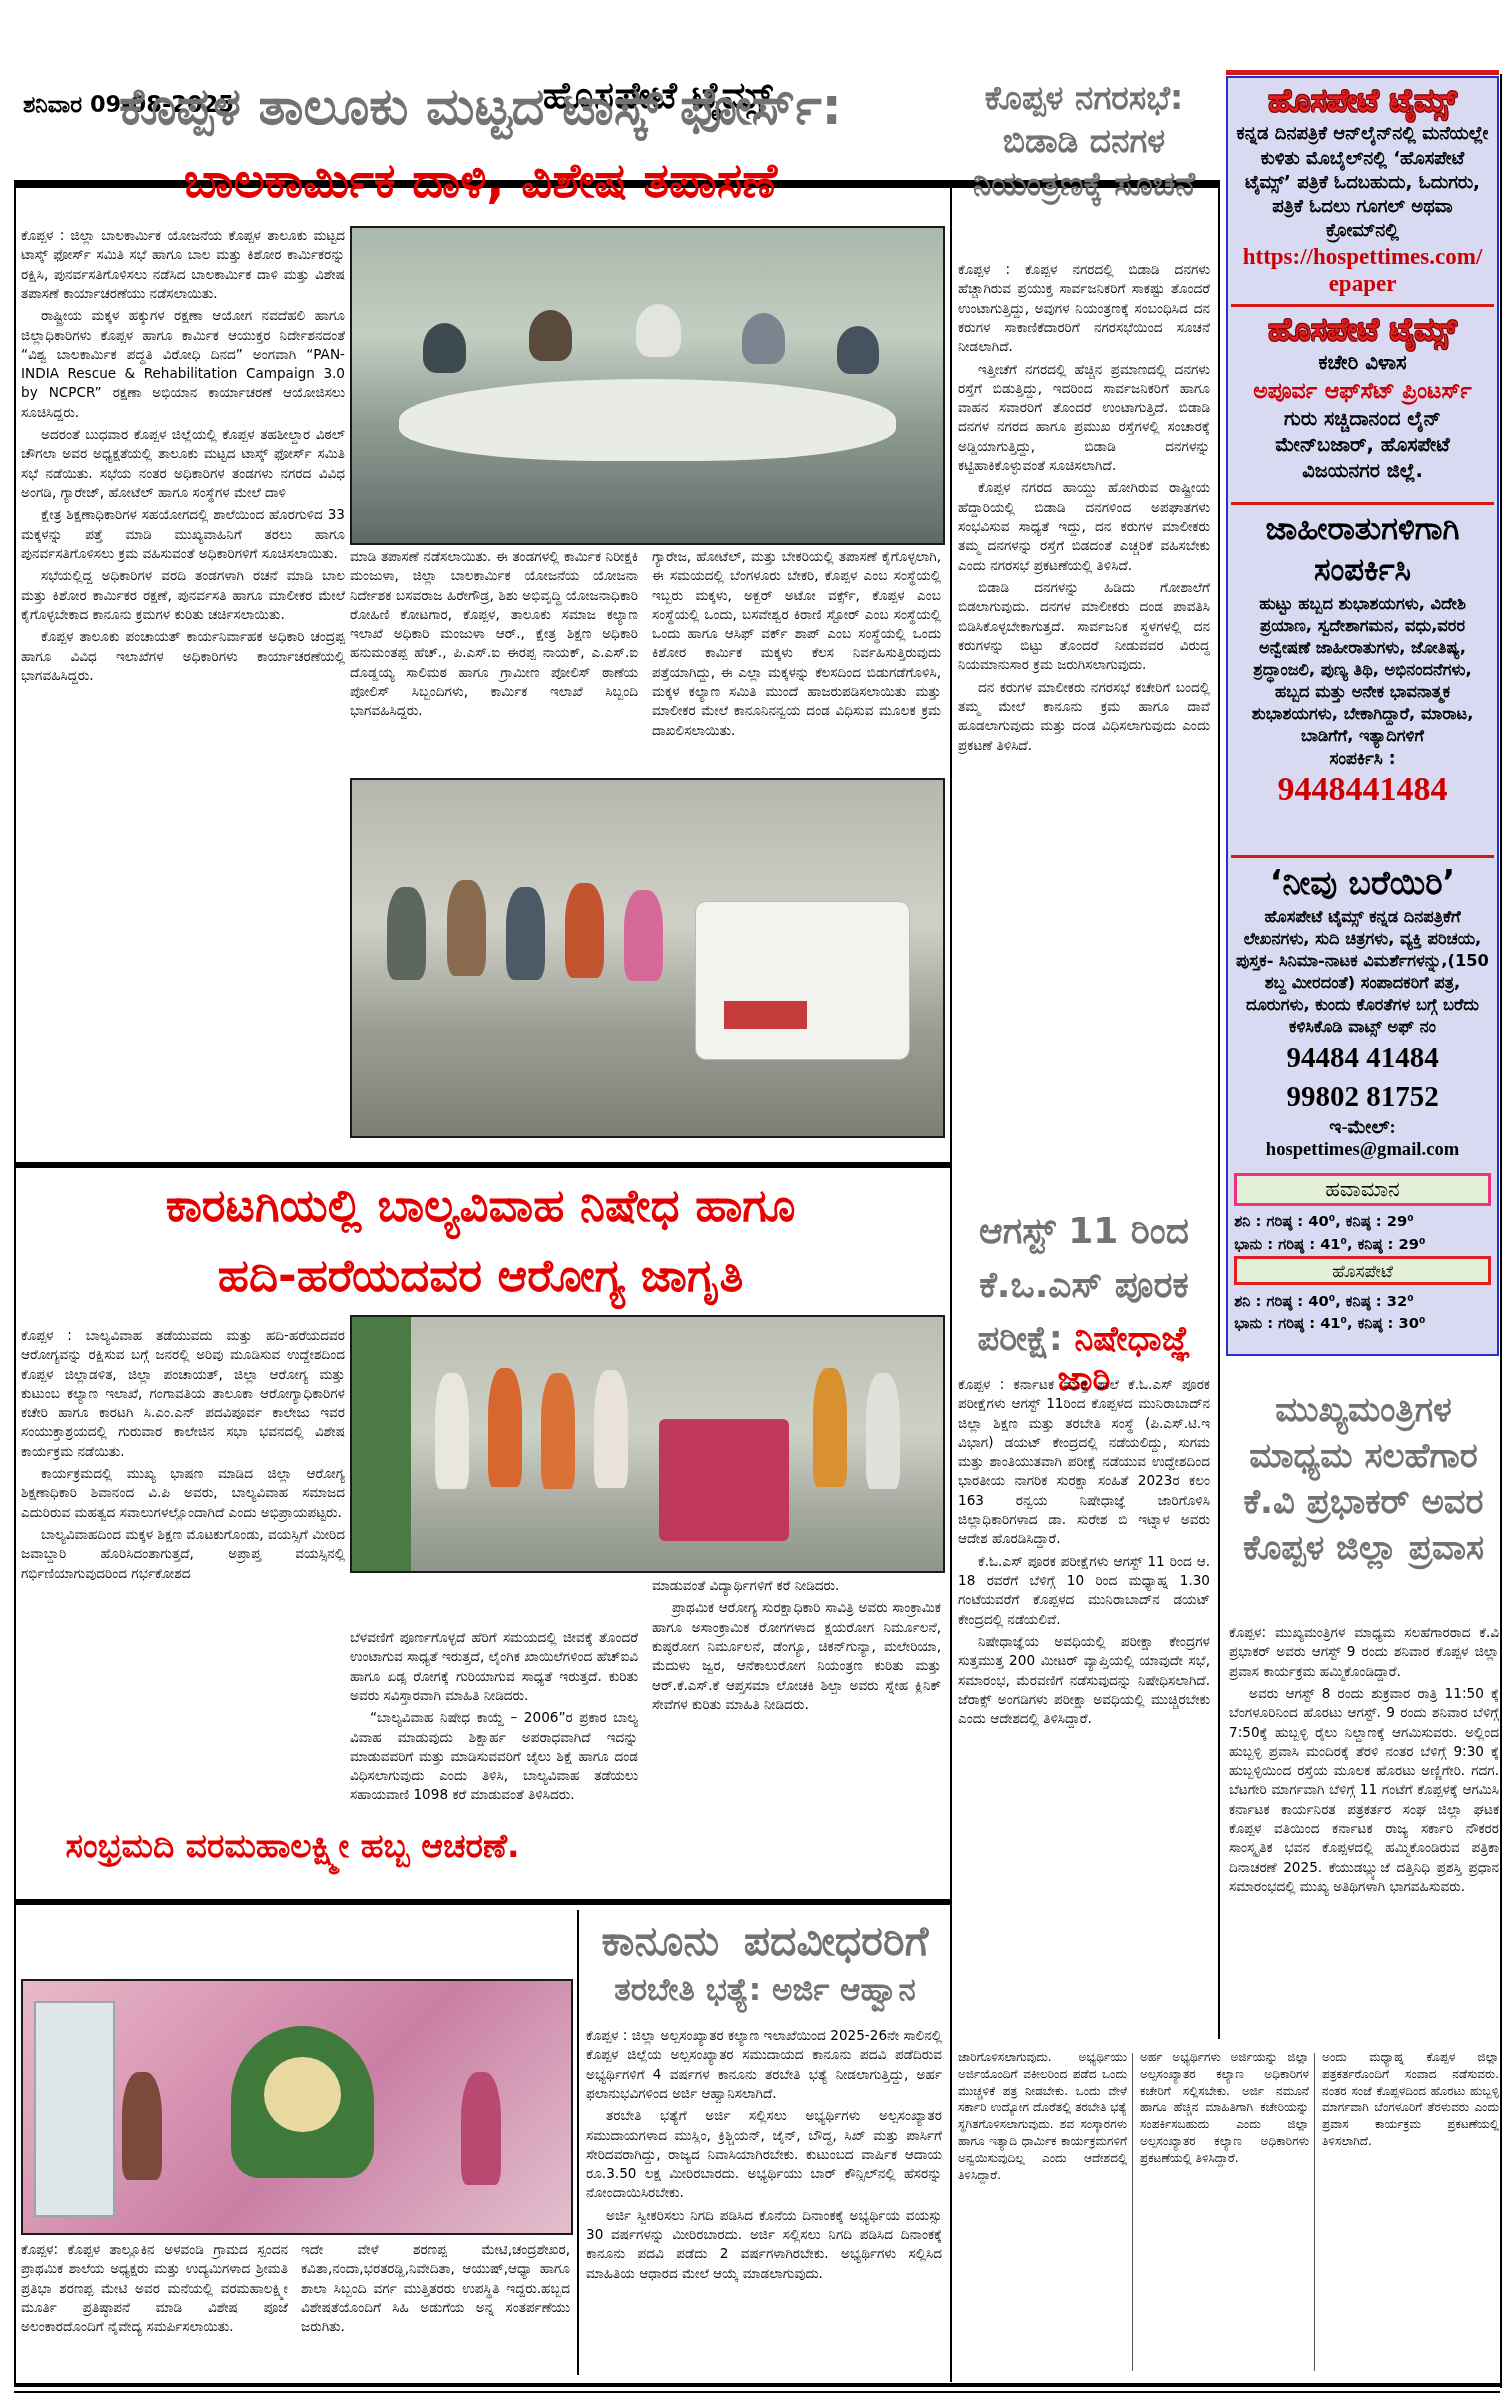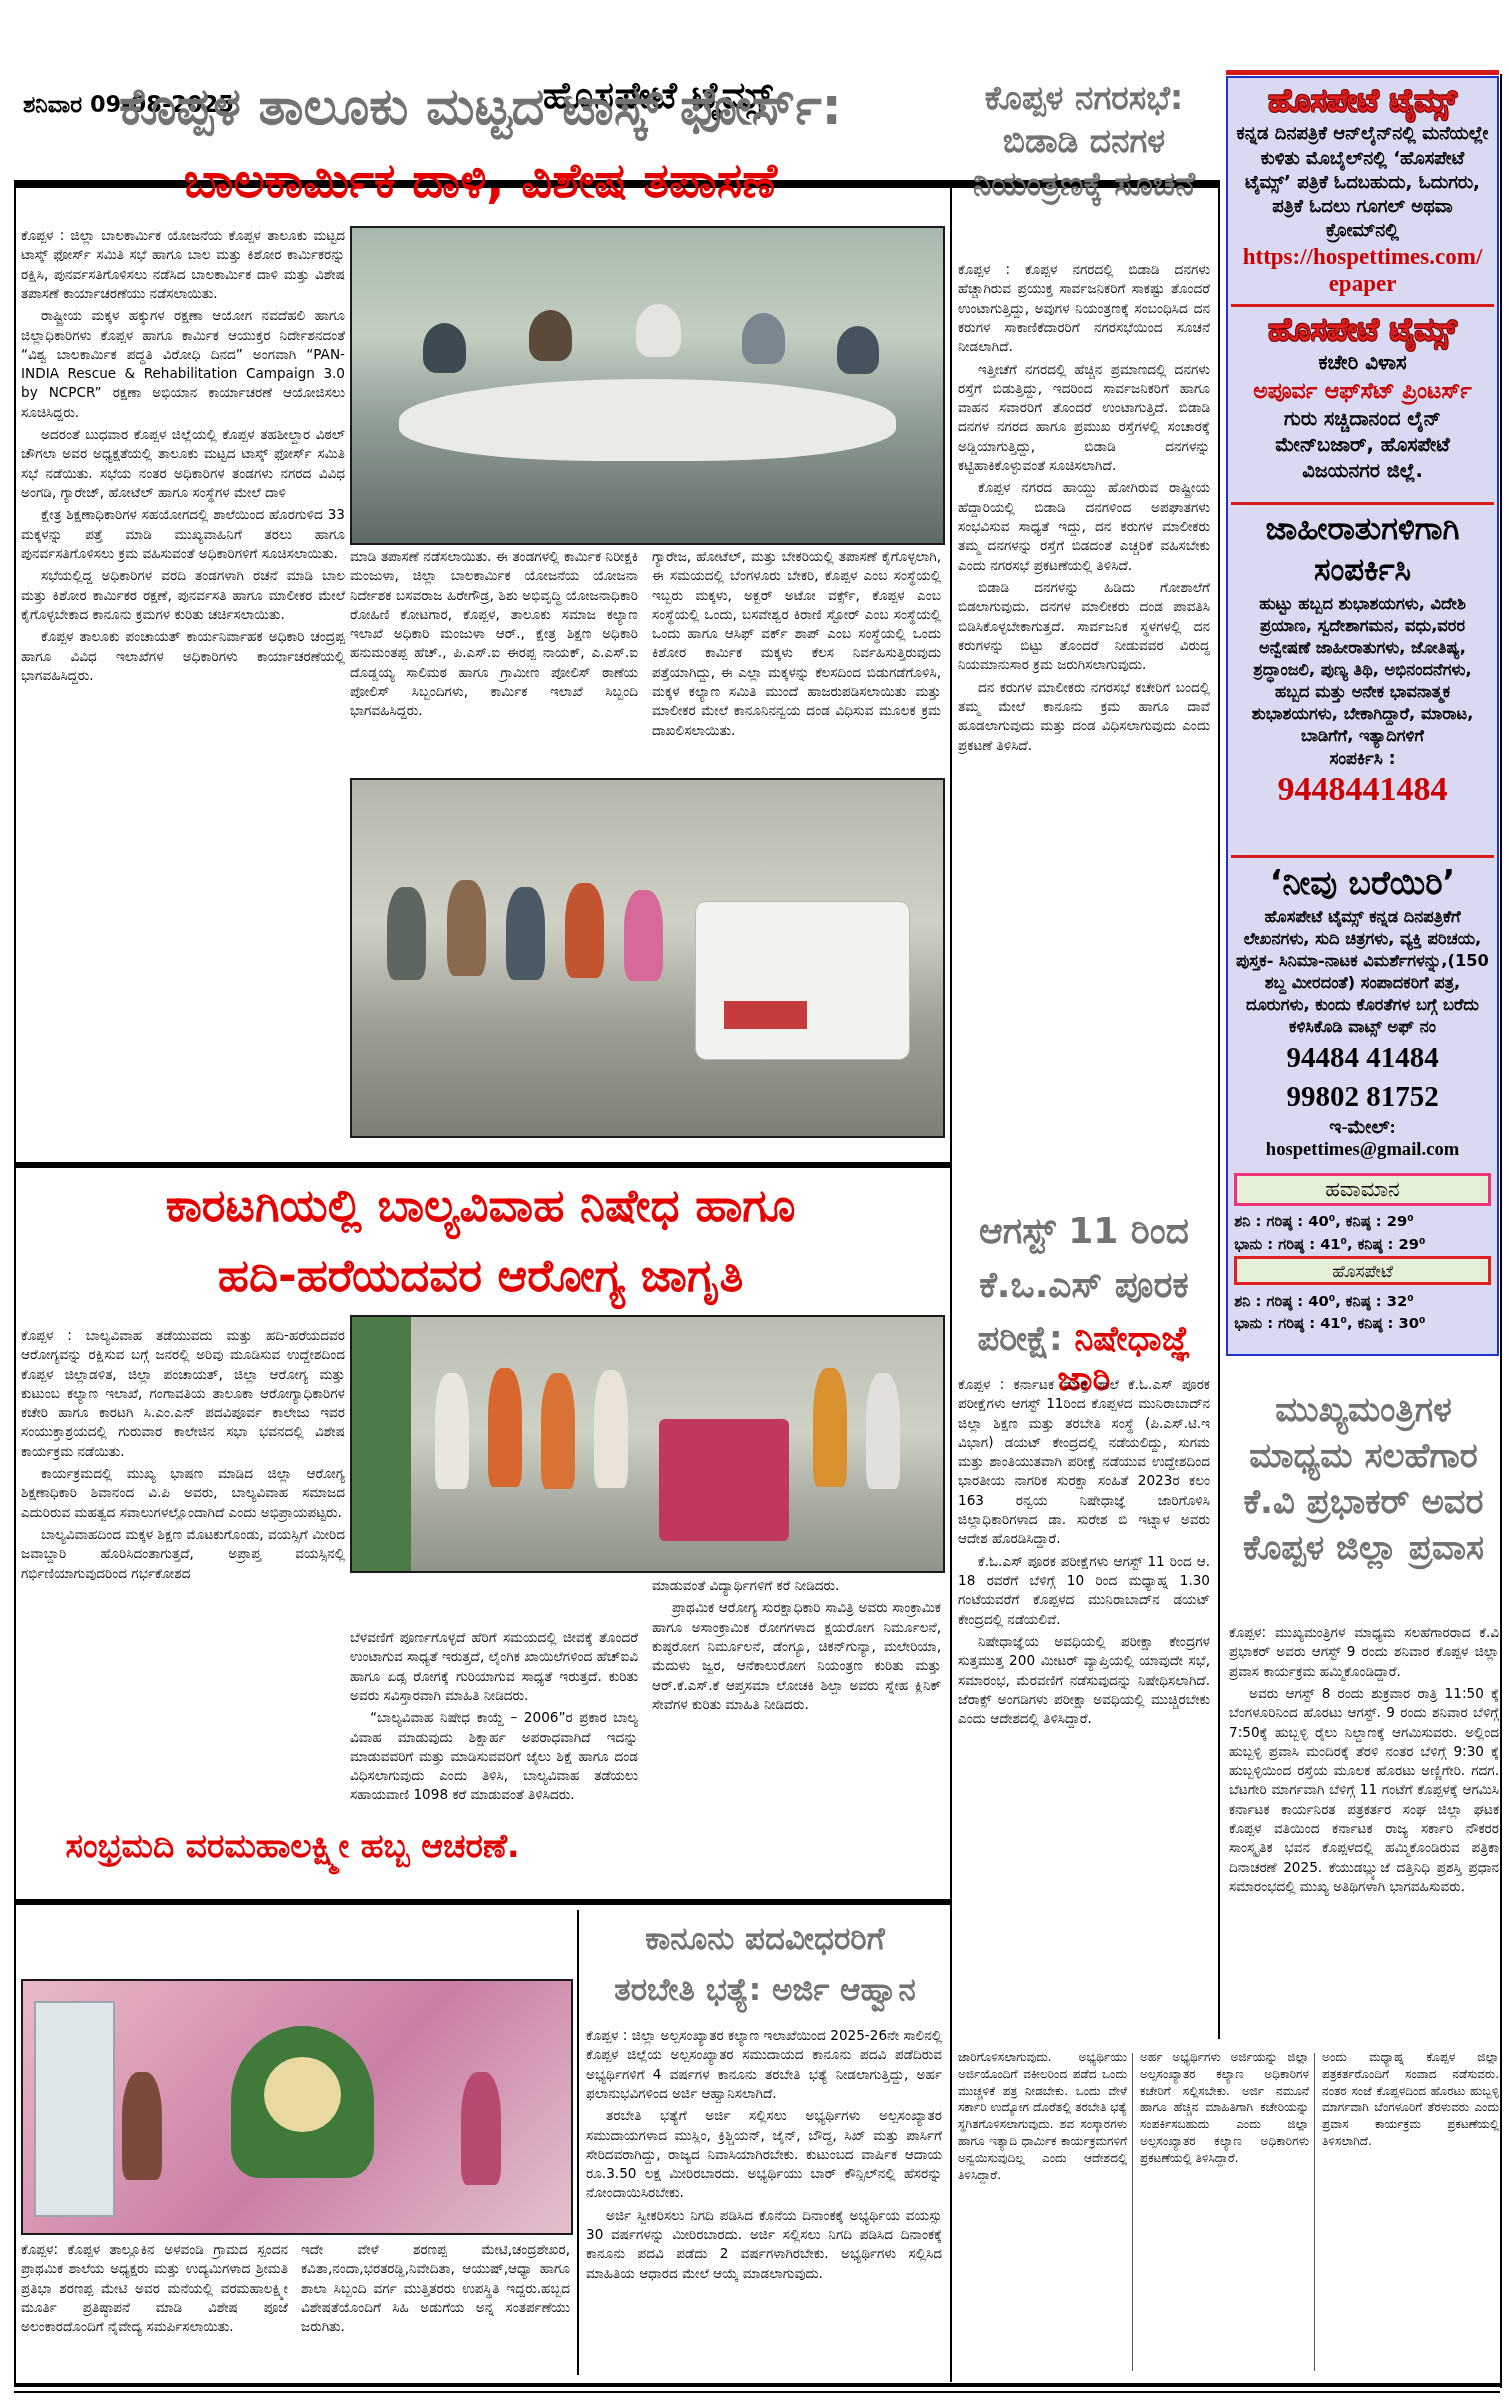--- a/index.html
+++ b/index.html
@@ -161,21 +161,21 @@
     <div style="left:80%;top:36%;width:40px;height:113px;background:#b84a72;border-radius:40% 40% 15% 15%;"></div>
   </div>
 
   <div class="abs body-col" style="left:21px;top:2240px;width:267px;height:138px;">
       <p class="para">ಕೊಪ್ಪಳ: ಕೊಪ್ಪಳ ತಾಲ್ಲೂಕಿನ ಅಳವಂಡಿ ಗ್ರಾಮದ ಸ್ಪಂದನ ಪ್ರಾಥಮಿಕ ಶಾಲೆಯ ಅಧ್ಯಕ್ಷರು ಮತ್ತು ಉದ್ಯಮಿಗಳಾದ ಶ್ರೀಮತಿ ಪ್ರತಿಭಾ ಶರಣಪ್ಪ ಮೇಟಿ ಅವರ ಮನೆಯಲ್ಲಿ ವರಮಹಾಲಕ್ಷ್ಮೀ ಮೂರ್ತಿ ಪ್ರತಿಷ್ಠಾಪನೆ ಮಾಡಿ ವಿಶೇಷ ಪೂಜೆ ಅಲಂಕಾರದೊಂದಿಗೆ ನೈವೇದ್ಯ ಸಮರ್ಪಿಸಲಾಯಿತು.</p>
     </div>
   <div class="abs body-col" style="left:301px;top:2240px;width:269px;height:138px;">
       <p class="para">ಇದೇ ವೇಳೆ ಶರಣಪ್ಪ ಮೇಟಿ,ಚಂದ್ರಶೇಖರ, ಕವಿತಾ,ನಂದಾ,ಭರತರಡ್ಡಿ,ನಿವೇದಿತಾ, ಆಯುಷ್,ಆಧ್ಯಾ ಹಾಗೂ ಶಾಲಾ ಸಿಬ್ಬಂದಿ ವರ್ಗ ಮುತ್ತಿತರರು ಉಪಸ್ಥಿತಿ ಇದ್ದರು.ಹಬ್ಬದ ವಿಶೇಷತೆಯೊಂದಿಗೆ ಸಿಹಿ ಅಡುಗೆಯ ಅನ್ನ ಸಂತರ್ಪಣೆಯು ಜರುಗಿತು.</p>
     </div>
 
-  <div class="abs headline blue center" style="left:585px;top:1920px;width:360px;font-size:31px;">ಕಾನೂನು ಪದವೀಧರರಿಗೆ</div>
+  <div class="abs headline blue center" style="left:585px;top:1920px;width:360px;font-size:41px;font-family:Liberation Mono, monospace;">ಕಾನೂನು ಪದವೀಧರರಿಗೆ</div>
   <div class="abs headline blue center" style="left:585px;top:1971px;width:360px;font-size:31px;">ತರಬೇತಿ ಭತ್ಯೆ: ಅರ್ಜಿ ಆಹ್ವಾನ</div>
   <div class="abs body-col" style="left:586px;top:2026px;width:356px;height:349px;">
       <p class="para">ಕೊಪ್ಪಳ : ಜಿಲ್ಲಾ ಅಲ್ಪಸಂಖ್ಯಾತರ ಕಲ್ಯಾಣ ಇಲಾಖೆಯಿಂದ 2025-26ನೇ ಸಾಲಿನಲ್ಲಿ ಕೊಪ್ಪಳ ಜಿಲ್ಲೆಯ ಅಲ್ಪಸಂಖ್ಯಾತರ ಸಮುದಾಯದ ಕಾನೂನು ಪದವಿ ಪಡೆದಿರುವ ಅಭ್ಯರ್ಥಿಗಳಿಗೆ 4 ವರ್ಷಗಳ ಕಾನೂನು ತರಬೇತಿ ಭತ್ಯೆ ನೀಡಲಾಗುತ್ತಿದ್ದು, ಅರ್ಹ ಫಲಾನುಭವಿಗಳಿಂದ ಅರ್ಜಿ ಆಹ್ವಾನಿಸಲಾಗಿದೆ.</p>
       <p class="para">ತರಬೇತಿ ಭತ್ಯೆಗೆ ಅರ್ಜಿ ಸಲ್ಲಿಸಲು ಅಭ್ಯರ್ಥಿಗಳು ಅಲ್ಪಸಂಖ್ಯಾತರ ಸಮುದಾಯಗಳಾದ ಮುಸ್ಲಿಂ, ಕ್ರಿಶ್ಚಿಯನ್, ಜೈನ್, ಬೌದ್ಧ, ಸಿಖ್ ಮತ್ತು ಪಾರ್ಸಿಗೆ ಸೇರಿದವರಾಗಿದ್ದು, ರಾಜ್ಯದ ನಿವಾಸಿಯಾಗಿರಬೇಕು. ಕುಟುಂಬದ ವಾರ್ಷಿಕ ಆದಾಯ ರೂ.3.50 ಲಕ್ಷ ಮೀರಿರಬಾರದು. ಅಭ್ಯರ್ಥಿಯು ಬಾರ್ ಕೌನ್ಸಿಲ್‌ನಲ್ಲಿ ಹೆಸರನ್ನು ನೋಂದಾಯಿಸಿರಬೇಕು.</p>
       <p class="para">ಅರ್ಜಿ ಸ್ವೀಕರಿಸಲು ನಿಗದಿ ಪಡಿಸಿದ ಕೊನೆಯ ದಿನಾಂಕಕ್ಕೆ ಅಭ್ಯರ್ಥಿಯ ವಯಸ್ಸು 30 ವರ್ಷಗಳನ್ನು ಮೀರಿರಬಾರದು. ಅರ್ಜಿ ಸಲ್ಲಿಸಲು ನಿಗದಿ ಪಡಿಸಿದ ದಿನಾಂಕಕ್ಕೆ ಕಾನೂನು ಪದವಿ ಪಡೆದು 2 ವರ್ಷಗಳಾಗಿರಬೇಕು. ಅಭ್ಯರ್ಥಿಗಳು ಸಲ್ಲಿಸಿದ ಮಾಹಿತಿಯ ಆಧಾರದ ಮೇಲೆ ಆಯ್ಕೆ ಮಾಡಲಾಗುವುದು.</p>
     </div>
 
   <div class="abs headline blue center" style="left:1228px;top:1387px;width:271px;font-size:34px;line-height:1.35;">ಮುಖ್ಯಮಂತ್ರಿಗಳ ಮಾಧ್ಯಮ ಸಲಹೆಗಾರ ಕೆ.ವಿ ಪ್ರಭಾಕರ್ ಅವರ ಕೊಪ್ಪಳ ಜಿಲ್ಲಾ ಪ್ರವಾಸ</div>
   <div class="abs body-col" style="left:1229px;top:1623px;width:270px;height:411px;">
       <p class="para">ಕೊಪ್ಪಳ: ಮುಖ್ಯಮಂತ್ರಿಗಳ ಮಾಧ್ಯಮ ಸಲಹೆಗಾರರಾದ ಕೆ.ವಿ ಪ್ರಭಾಕರ್ ಅವರು ಆಗಸ್ಟ್ 9 ರಂದು ಶನಿವಾರ ಕೊಪ್ಪಳ ಜಿಲ್ಲಾ ಪ್ರವಾಸ ಕಾರ್ಯಕ್ರಮ ಹಮ್ಮಿಕೊಂಡಿದ್ದಾರೆ.</p>

